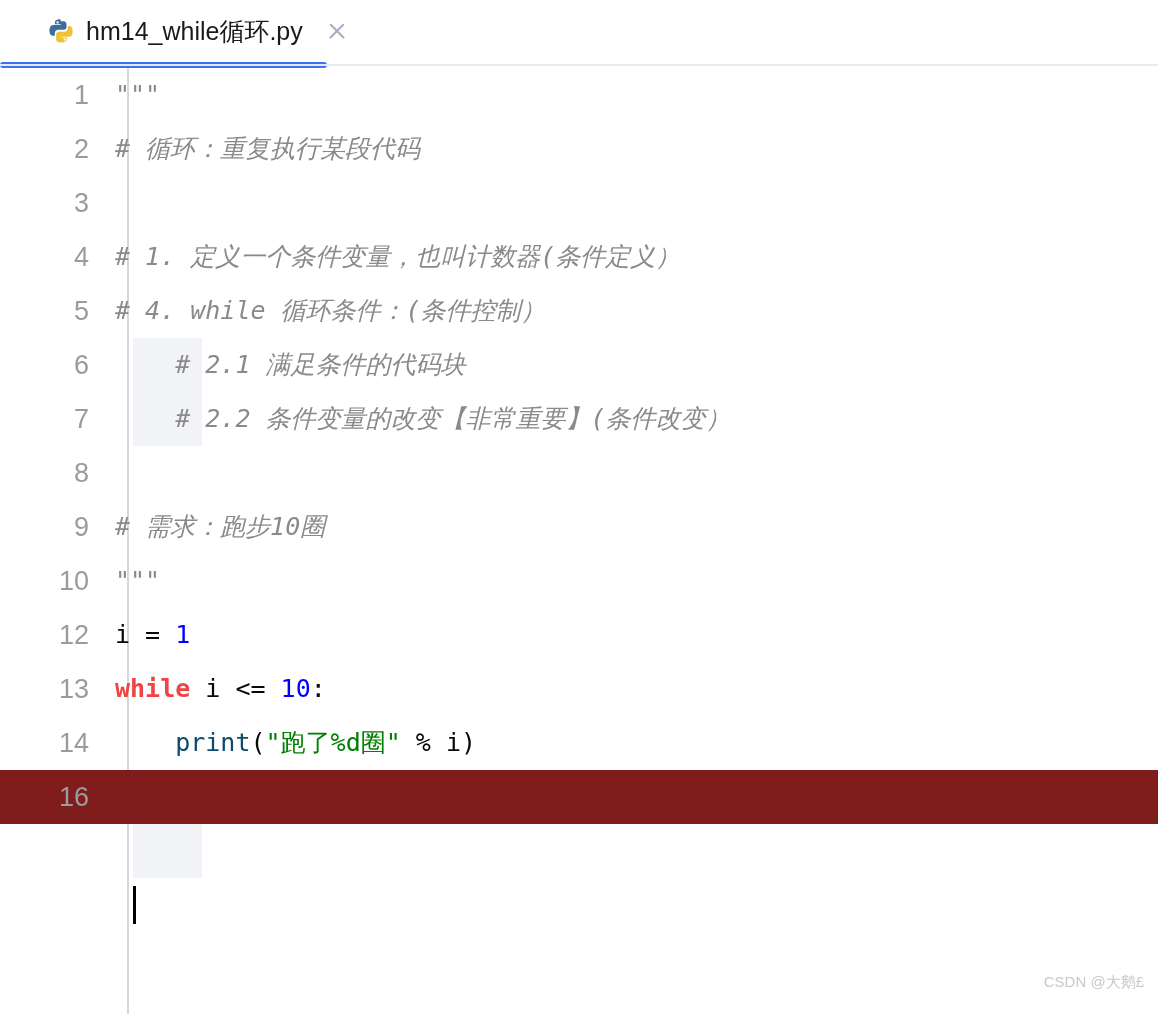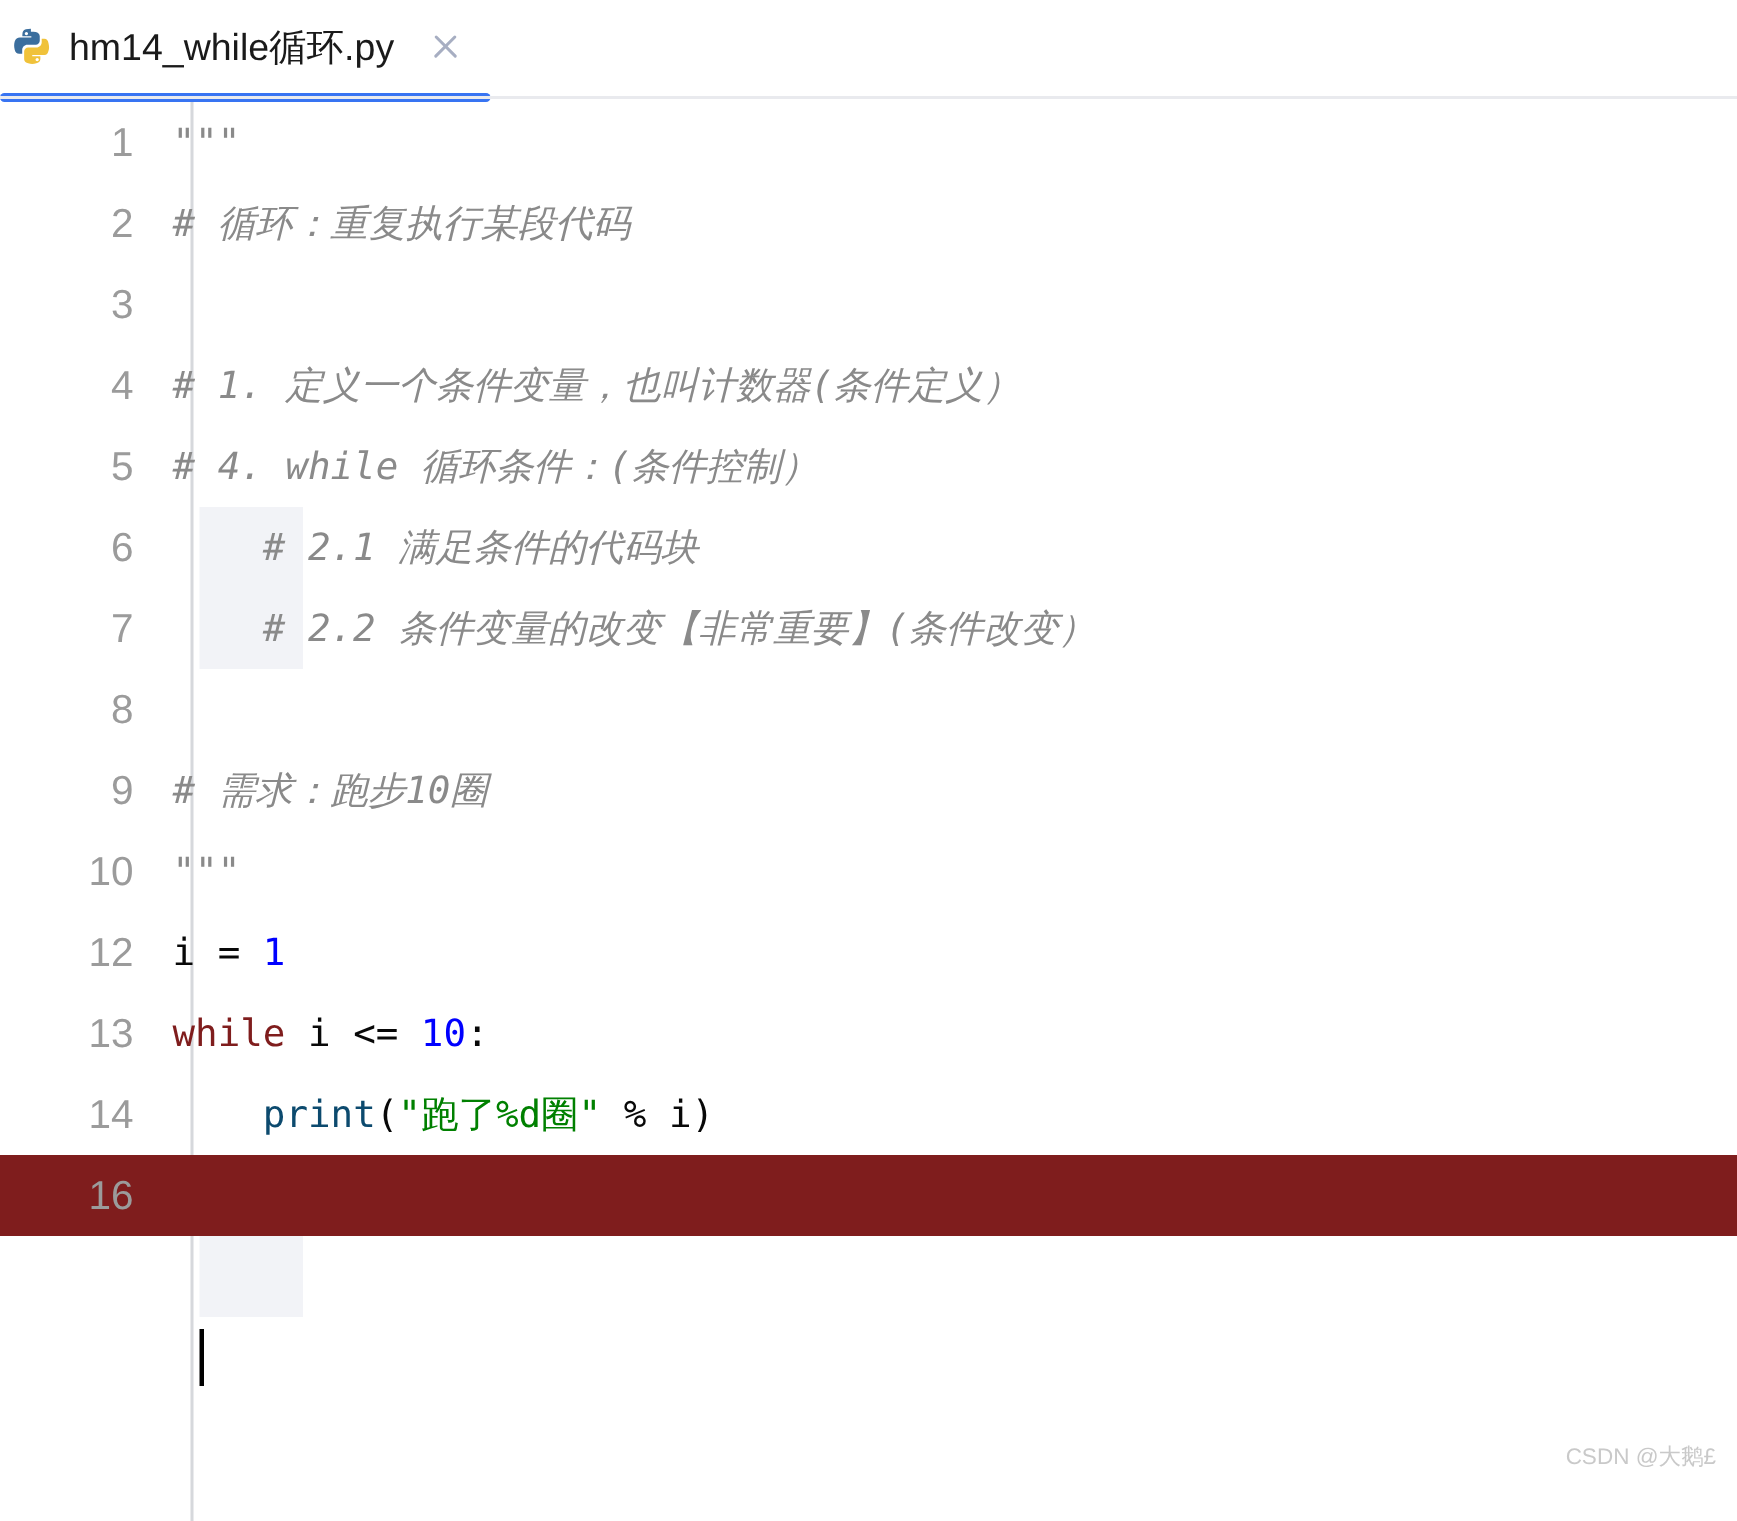--- a/index.html
+++ b/index.html
@@ -15,20 +15,21 @@
     position: relative;
   }
 
   
   #tabbar {
     position: relative;
     height: 62px;
     background: #ffffff;
     display: flex;
     align-items: center;
+    padding-left: 40px;
   }
   #tab {
     display: flex;
     align-items: center;
     height: 62px;
     padding: 0 0 0 8px;
     position: relative;
   }
   #py-icon {
     width: 26px;
@@ -137,21 +138,21 @@
   
   .indent-block {
     position: absolute;
     left: 133px;
     width: 69px;
     background: #f2f3f7;
   }
 
   
   .cmt      { color: #8a8a8a; font-style: italic; }
-  .kw       { color: #7f1d1d; font-weight: normal; }
+  .kw       { color: #ef4444; font-weight: bold; }
   .fn       { color: #0c4a6e; }
   .num      { color: #0000ff; }
   .str      { color: #008000; }
   .plain    { color: #080808; }
 
   
   .squiggle {
     position: relative;
     display: inline-block;
   }
@@ -175,21 +176,21 @@
     left: 133px;
     width: 3px;
     height: 38px;
     background: #000000;
   }
 
   
   #watermark {
     position: absolute;
     right: 14px;
-    bottom: 33px;
+    bottom: 22px;
     font-family: "Liberation Sans", sans-serif;
     font-size: 15px;
     color: #c9c9c9;
     user-select: none;
     white-space: nowrap;
   }
 </style>
 </head>
 <body>
 

